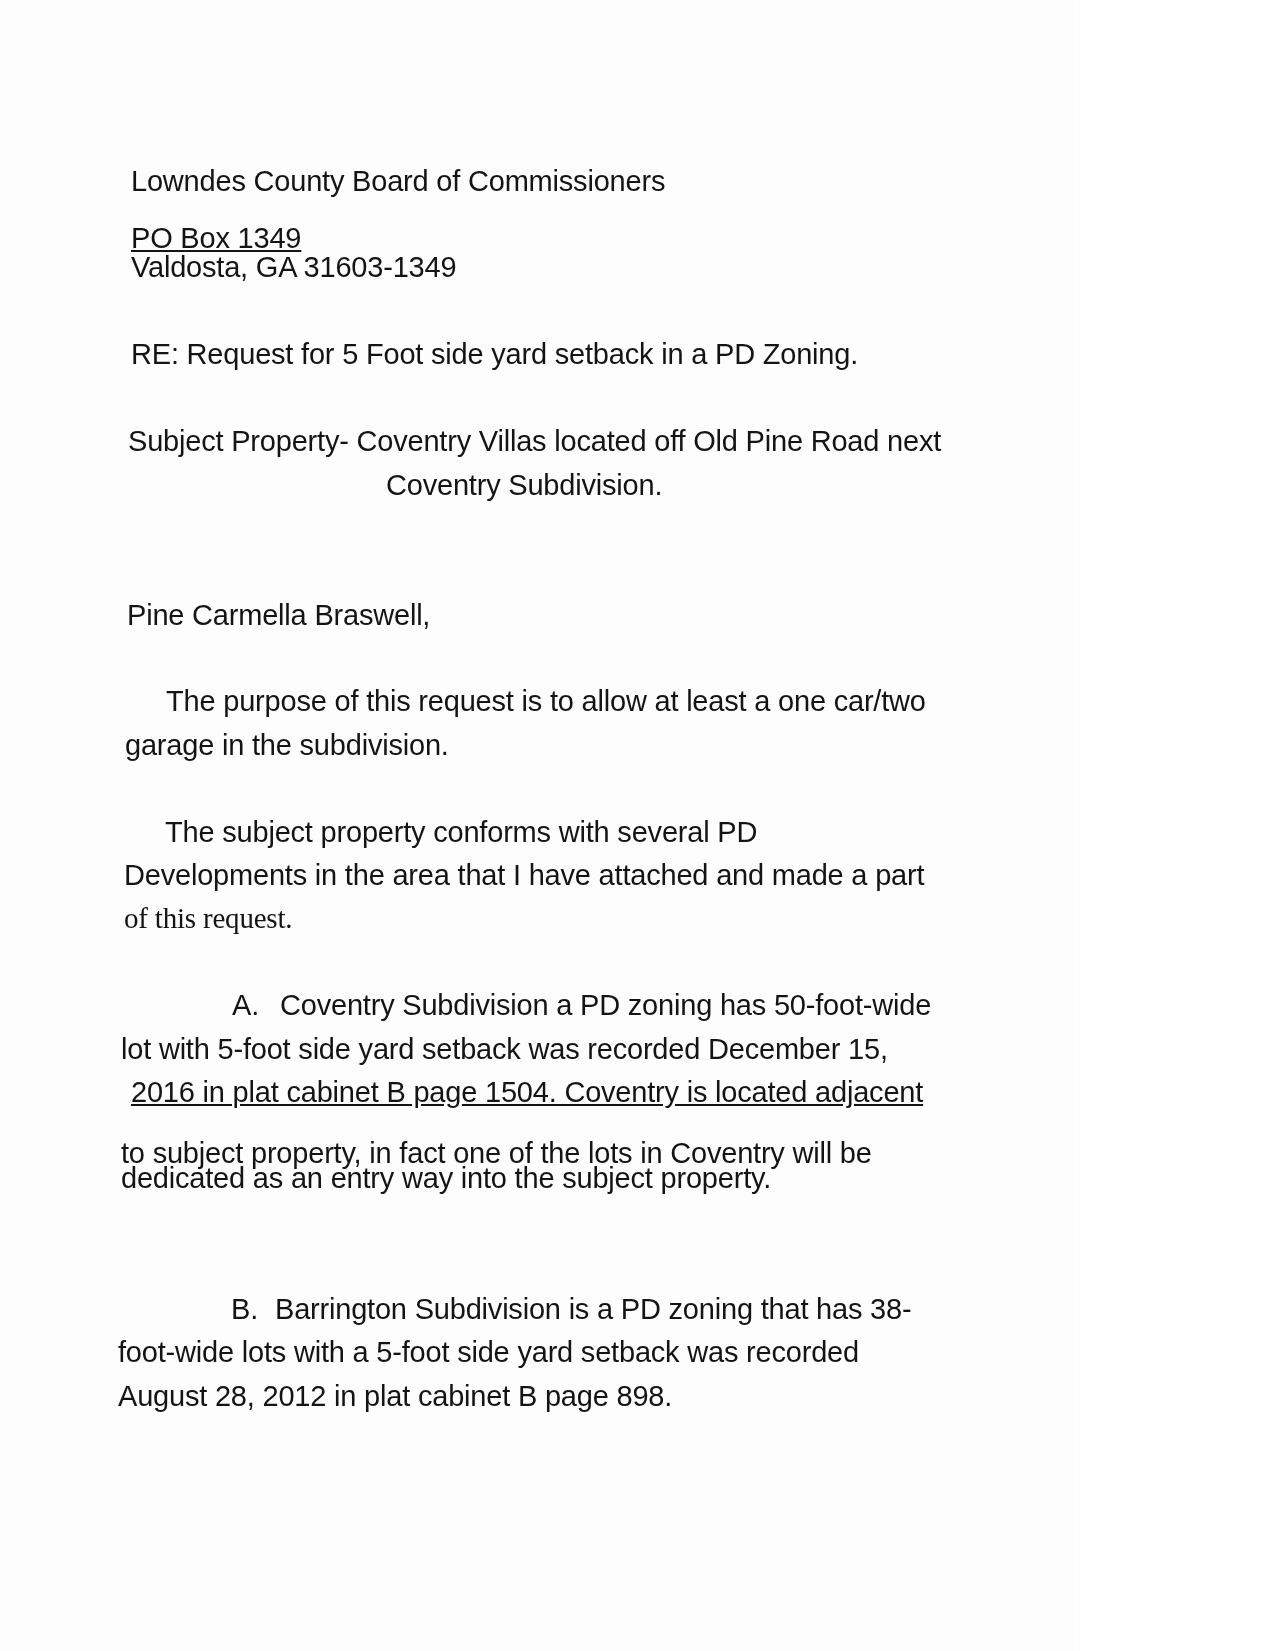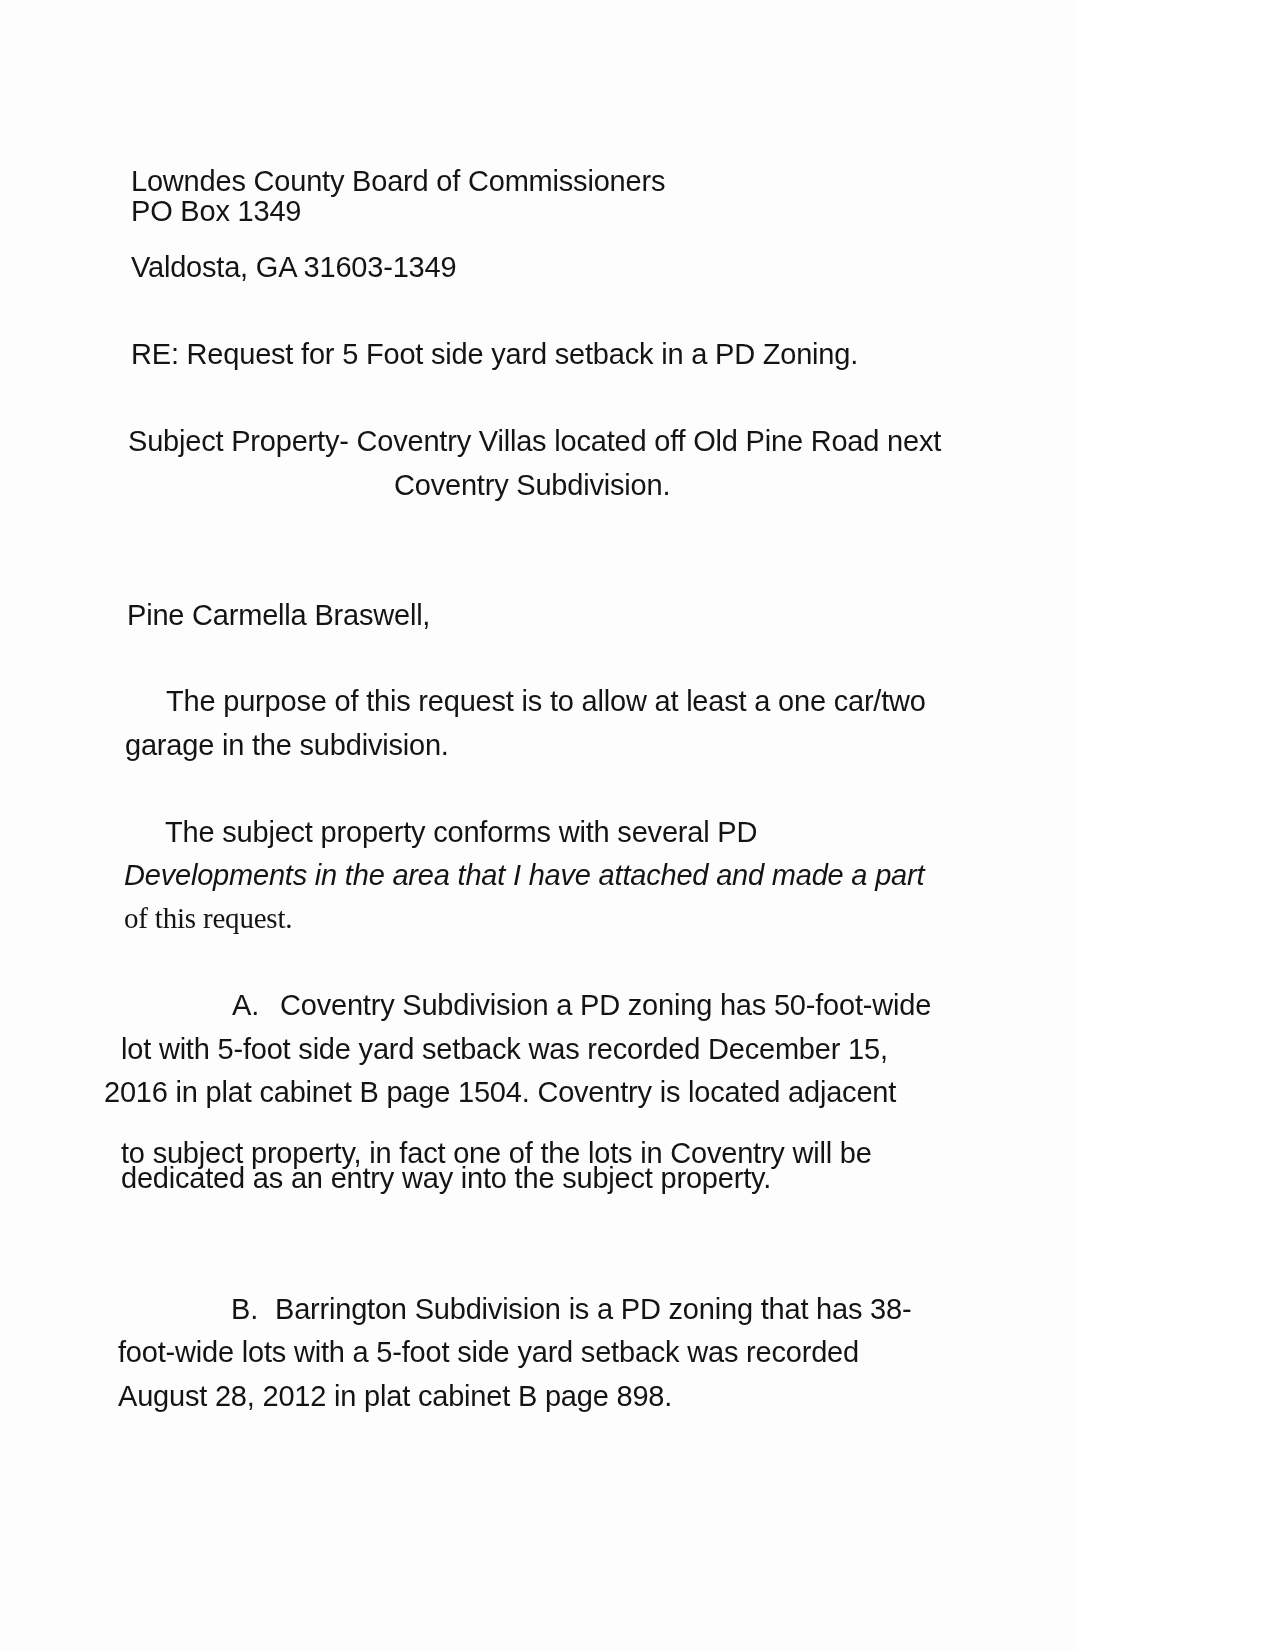--- a/index.html
+++ b/index.html
@@ -31,49 +31,49 @@
     }
     .block { position: absolute; }
   </style>
 </head>
 <body>
 
 <div class="page">
 
   <div class="block">
     <div class="line" style="left:131px; top:163px;">Lowndes County Board of Commissioners</div>
-    <div class="line" style="left:131px; top:193px;">PO Box 1349</div>
+    <div class="line" style="left:131px; top:220px;text-decoration:underline;">PO Box 1349</div>
     <div class="line" style="left:131px; top:249px;">Valdosta, GA 31603-1349</div>
   </div>
 
   <div class="line" style="left:131px; top:336px;">RE:  Request for 5 Foot side yard setback in a PD Zoning.</div>
 
   <div class="block">
     <div class="line" style="left:128px; top:423px;">Subject Property- Coventry Villas located off Old Pine Road next</div>
-    <div class="line" style="left:394px; top:467px;">Coventry Subdivision.</div>
+    <div class="line" style="left:386px; top:467px;">Coventry Subdivision.</div>
   </div>
 
   <div class="line" style="left:127px; top:597px;">Pine Carmella Braswell,</div>
 
   <div class="block">
     <div class="line" style="left:166px; top:683px;">The purpose of this request is to allow at least a one car/two</div>
     <div class="line" style="left:125px; top:727px;">garage in the subdivision.</div>
   </div>
 
   <div class="block">
     <div class="line" style="left:165px; top:814px;">The subject property conforms with several PD</div>
-    <div class="line" style="left:124px; top:857px;font-style:italic;">Developments in the area that I have attached and made a part</div>
+    <div class="line" style="left:124px; top:857px;">Developments in the area that I have attached and made a part</div>
     <div class="line" style="left:124px; top:900px;font-family:Liberation Serif, serif;">of this request.</div>
   </div>
 
   <div class="block">
     <div class="line" style="left:232px; top:987px;">A.</div>
     <div class="line" style="left:280px; top:987px;">Coventry Subdivision a PD zoning has 50-foot-wide</div>
     <div class="line" style="left:121px; top:1031px;">lot with 5-foot side yard setback was recorded December 15,</div>
-    <div class="line" style="left:104px; top:1074px;">2016 in plat cabinet B page 1504.  Coventry is located adjacent</div>
+    <div class="line" style="left:131px; top:1074px;text-decoration:underline;">2016 in plat cabinet B page 1504.  Coventry is located adjacent</div>
     <div class="line" style="left:121px; top:1117px;margin-top:18px;">to subject property, in fact one of the lots in Coventry will be</div>
     <div class="line" style="left:121px; top:1160px;">dedicated as an entry way into the subject property.</div>
   </div>
 
   <div class="block">
     <div class="line" style="left:231px; top:1291px;">B.</div>
     <div class="line" style="left:275px; top:1291px;">Barrington Subdivision is a PD zoning that has 38-</div>
     <div class="line" style="left:118px; top:1334px;">foot-wide lots with a 5-foot side yard setback was recorded</div>
     <div class="line" style="left:118px; top:1378px;">August 28, 2012 in plat cabinet B page 898.</div>
   </div>

